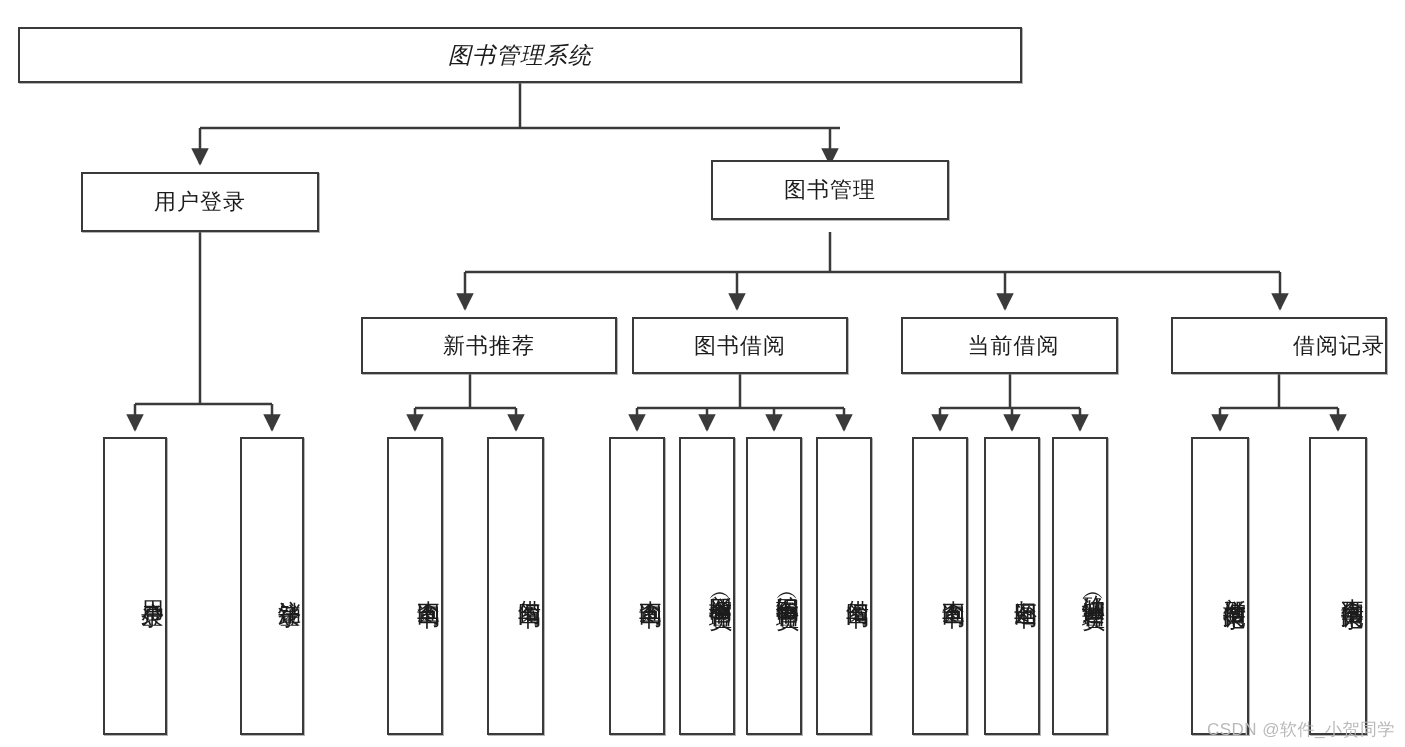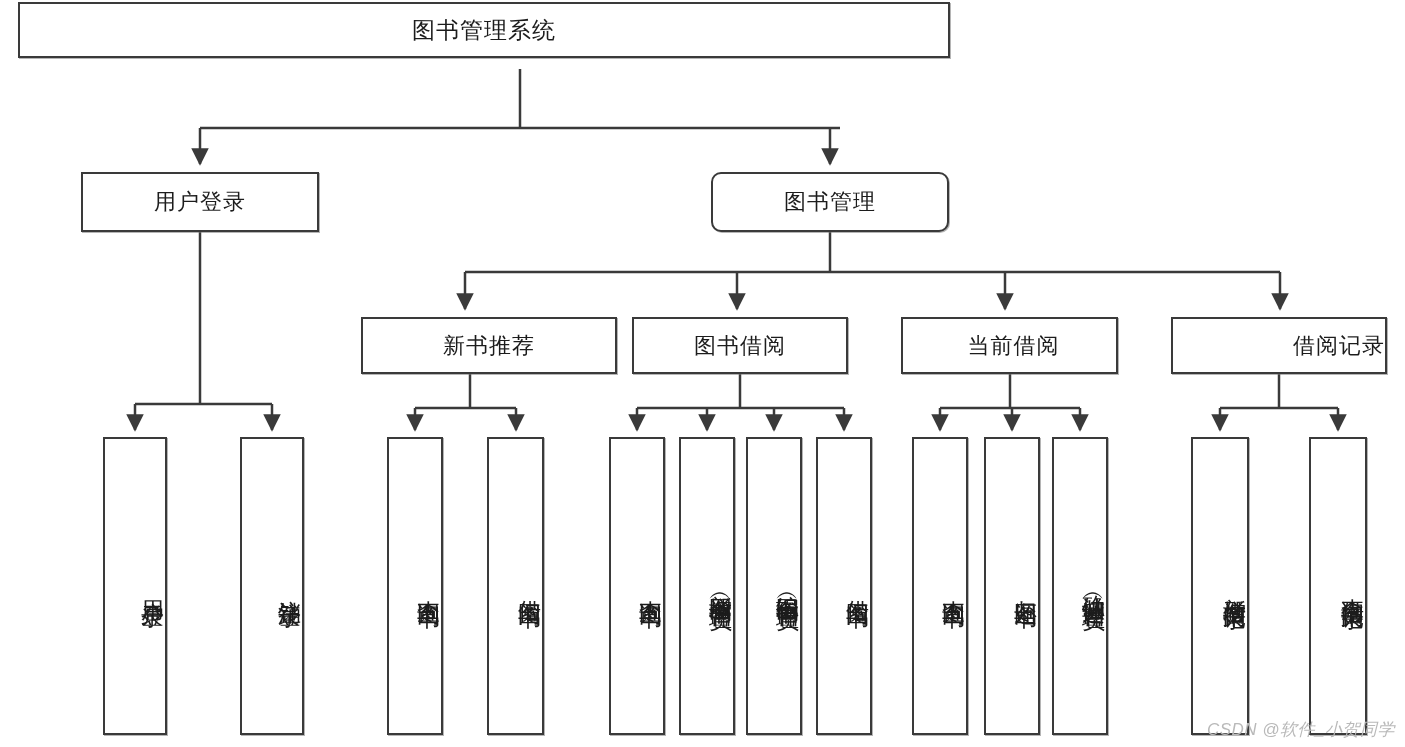--- a/index.html
+++ b/index.html
@@ -59,21 +59,20 @@
     font-size: 23px;
   }
   .watermark {
     position: absolute;
     right: 10px;
     bottom: 6px;
     font-size: 17px;
     color: #b9b9b9;
     letter-spacing: 0.5px;
     white-space: nowrap;
-    font-style: italic;
   }
 </style>
 </head>
 <body>
 
 <div id="canvas">
 
   <svg class="edges" viewBox="0 0 1405 747" xmlns="http://www.w3.org/2000/svg">
     <defs>
       <marker id="arrow" viewBox="0 0 10 10" refX="9" refY="5" markerWidth="7" markerHeight="7" orient="auto-start-reverse">
@@ -129,28 +128,28 @@
     </g>
 
     <g stroke="#3a3a3a" stroke-width="2.5" fill="none">
       <path d="M 1279 374 L 1279 408"></path>
       <path d="M 1220 408 L 1338 408"></path>
       <path d="M 1220 408 L 1220 430" marker-end="url(#arrow)"></path>
       <path d="M 1338 408 L 1338 430" marker-end="url(#arrow)"></path>
     </g>
   </svg>
 
-  <div class="node horiz root" style="left: 18px; top: 2px; width: 932px; height: 56px;">
+  <div class="node horiz root" style="left: 18px; top: 27px; width: 1004px; height: 56px; font-style: italic;">
     <span>图书管理系统</span>
   </div>
 
   <div class="node horiz" style="left: 81px; top: 172px; width: 238px; height: 60px;">
     <span>用户登录</span>
   </div>
-  <div class="node horiz" style="left: 711px; top: 172px; width: 238px; height: 60px; border-radius: 10px;">
+  <div class="node horiz" style="left: 711px; top: 160px; width: 238px; height: 60px;">
     <span>图书管理</span>
   </div>
 
   <div class="node horiz" style="left: 361px; top: 317px; width: 256px; height: 57px;">
     <span>新书推荐</span>
   </div>
   <div class="node horiz" style="left: 632px; top: 317px; width: 216px; height: 57px; text-align: center;">
     <span>图书借阅</span>
   </div>
   <div class="node horiz" style="left: 901px; top: 317px; width: 217px; height: 57px; padding-left: 8px;">

